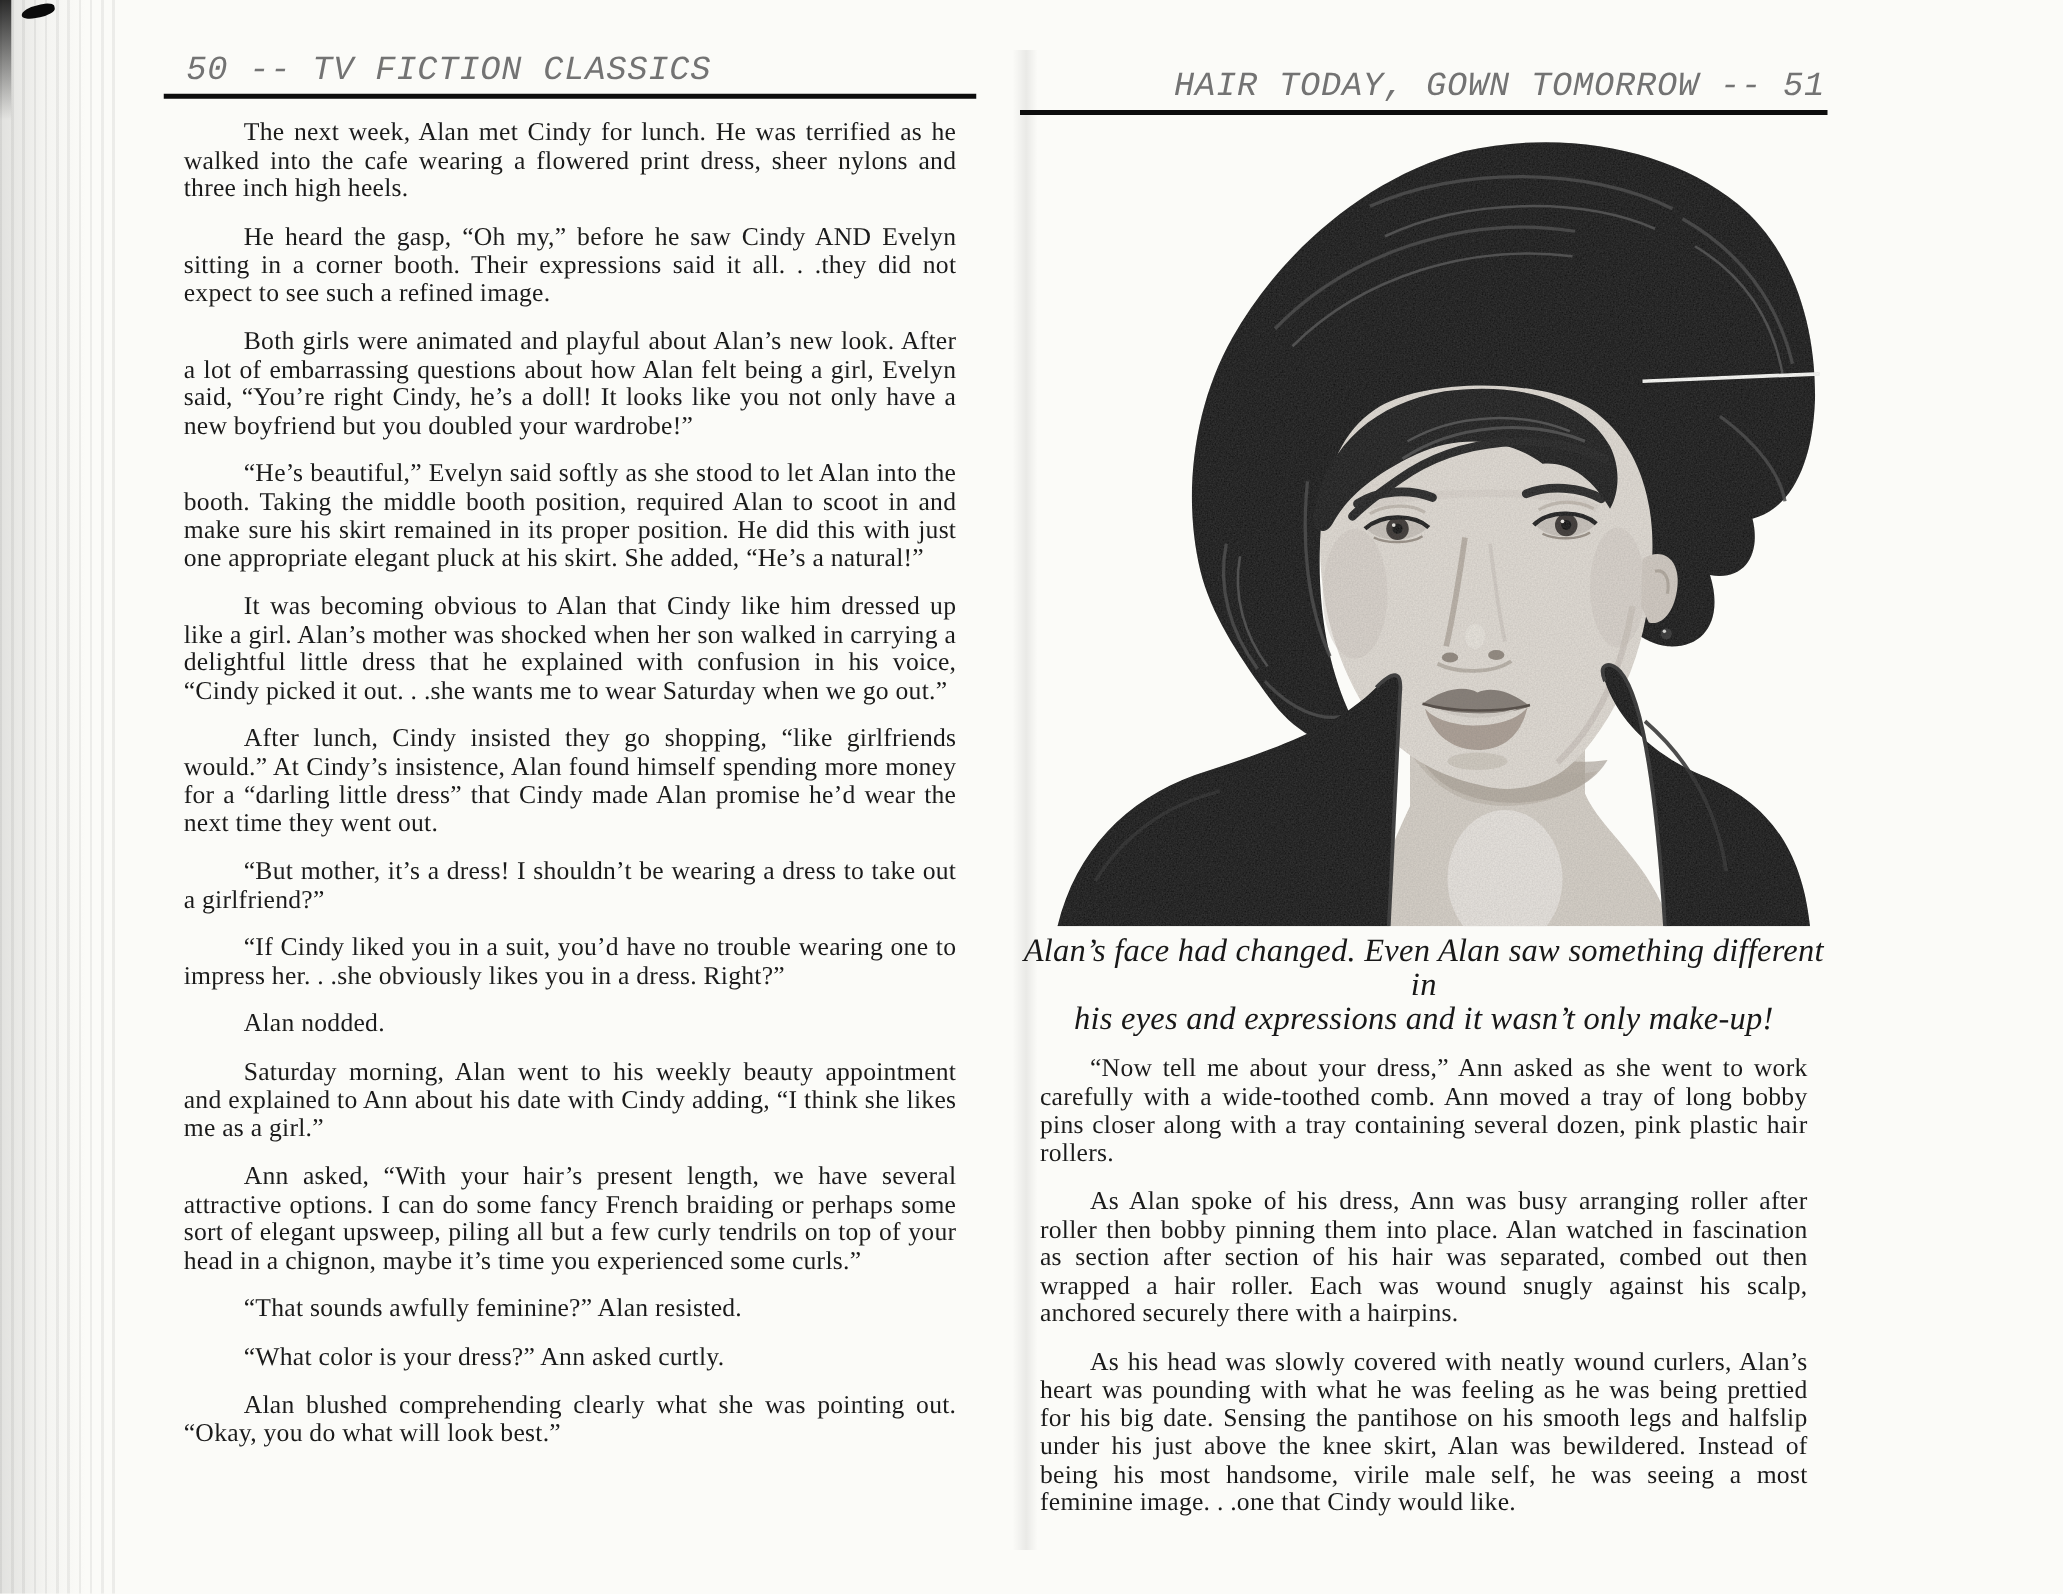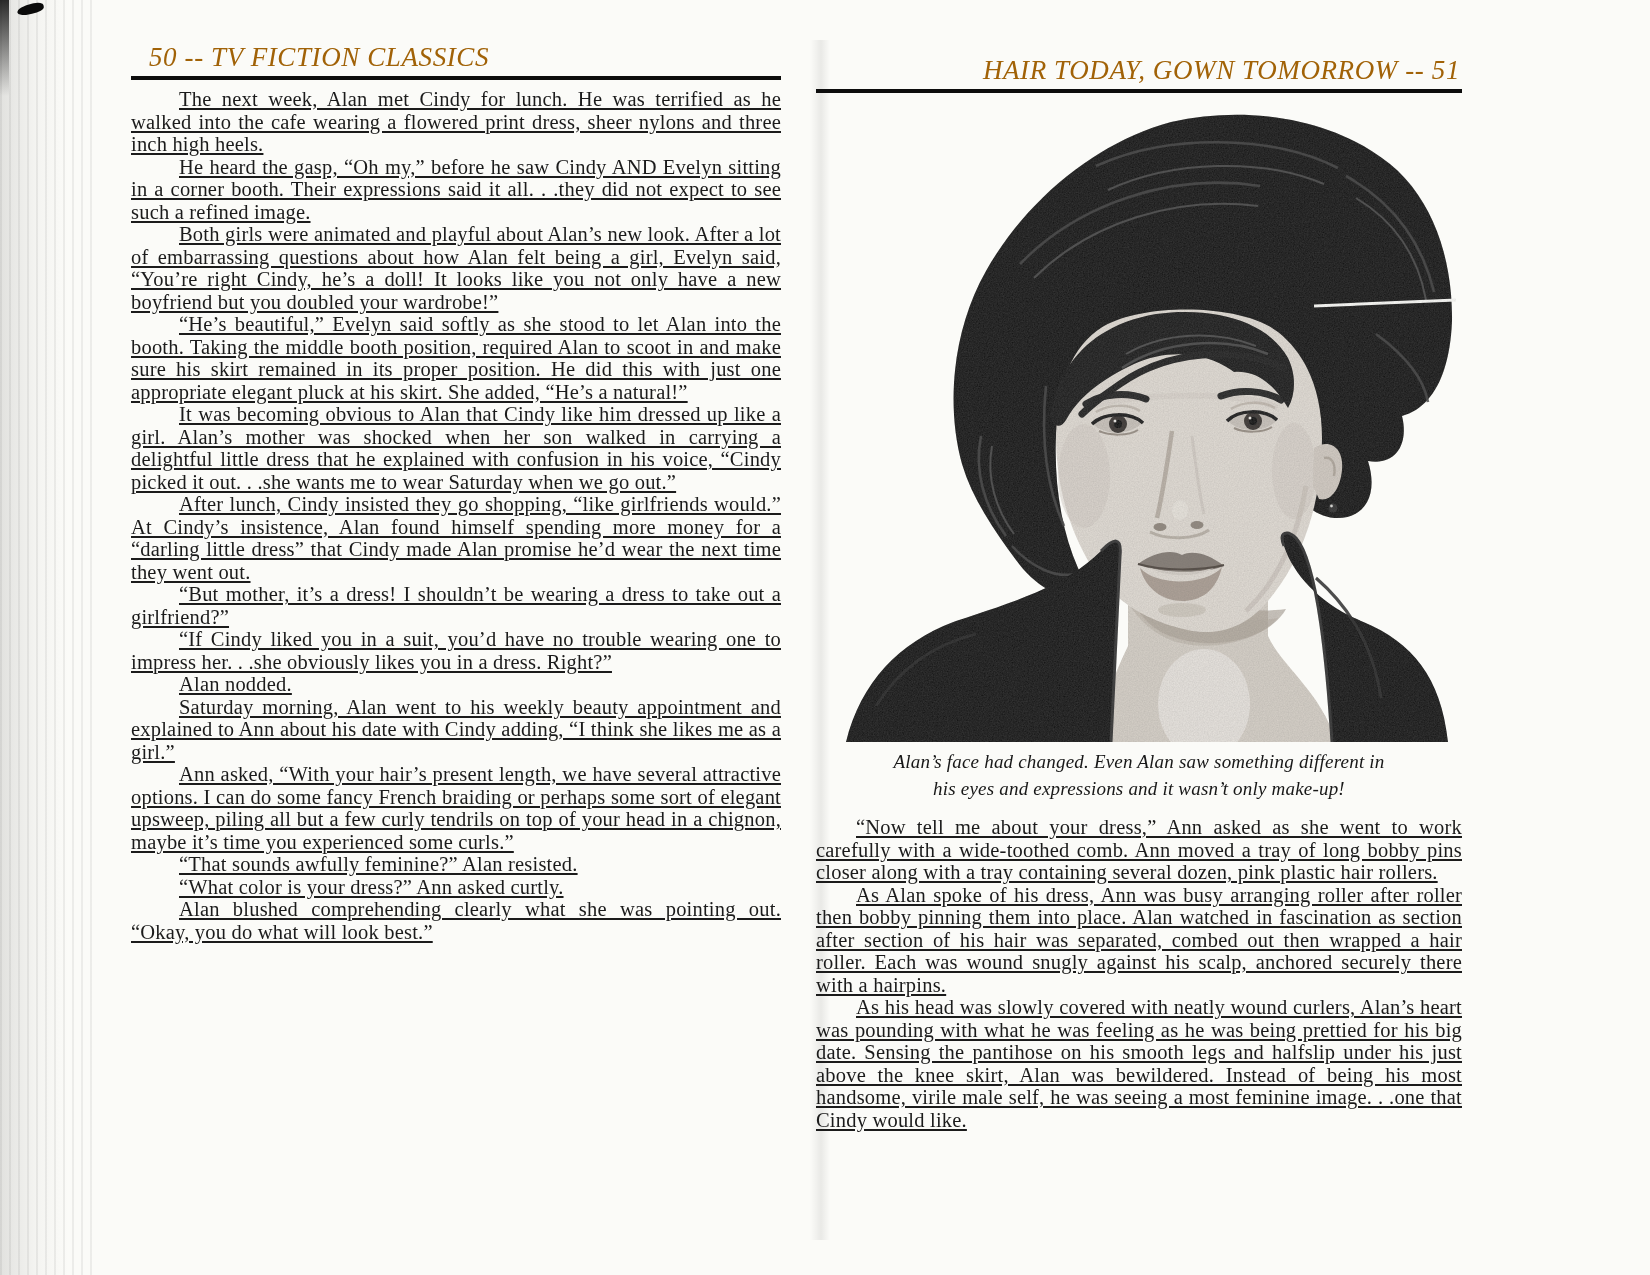--- a/index.html
+++ b/index.html
@@ -6,42 +6,42 @@
   body{
     width:1650px;height:1275px;position:relative;overflow:hidden;
     background:#fbfbf8;color:#1b1b1b;
     font-family:"Liberation Serif", serif;
   }
   .page{position:absolute}
   .page-left{left:131px;top:42px;width:650px}
   .page-right{left:816px;top:55px;width:646px}
 
   .hdr{
-    font-family:Liberation Serif, serif;
-    font-style:italic;font-size:27px;letter-spacing:.6px;color:#a16207;
+    font-family:Liberation Mono, monospace;
+    font-style:italic;font-size:27px;letter-spacing:.6px;color:#737373;
     white-space:nowrap;
   }
   .page-left .hdr{padding-left:18px}
   .page-right .hdr{text-align:right;padding-right:2px}
   .rule{height:4px;background:#0d0d0d;margin-top:3px}
 
   .body-text{margin-top:8px}
   .body-text p{
-    margin:0;font-size:20.5px;line-height:22.5px;
-    text-align:justify;text-indent:48px;letter-spacing:.2px;text-decoration:underline;
+    margin:16px;font-size:20.5px;line-height:22.5px;
+    text-align:justify;text-indent:48px;letter-spacing:.2px;
   }
   .page-right .body-text{margin-top:14px}
   .page-right .body-text p{text-indent:40px}
   .sec-gap{margin-top:26px}
 
   .photo{margin-top:13px;width:640px;height:636px;position:relative}
   .photo svg{display:block}
 
   .caption{
-    margin-top:6px;font-style:italic;font-size:19px;line-height:27px;
+    margin-top:6px;font-style:italic;font-size:26px;line-height:27px;
     text-align:center;white-space:pre-line;letter-spacing:.2px;color:#181818;
   }
 
   
   .edge-streaks{
     position:absolute;left:0;top:0;width:92px;height:1275px;pointer-events:none;
     background:
       repeating-linear-gradient(90deg, rgba(40,40,40,.07) 0 2px, rgba(0,0,0,0) 2px 9px),
       linear-gradient(90deg, rgba(70,70,70,.14), rgba(120,120,120,.05) 40%, rgba(0,0,0,0) 75%);
   }

